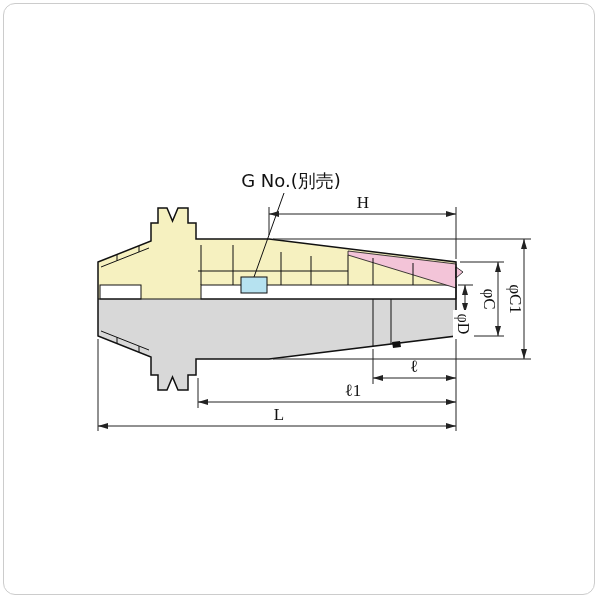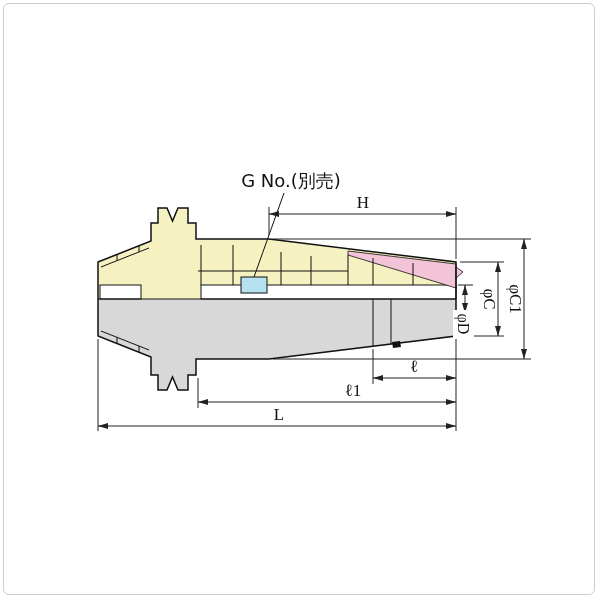--- a/index.html
+++ b/index.html
@@ -1,19 +1,19 @@
 <!DOCTYPE html>
 <html><head>
 <meta charset="utf-8">
 <style>
   html,body{margin:0;padding:0;background:#ffffff;}
   body{width:600px;height:600px;overflow:hidden;font-family:"DejaVu Sans",sans-serif;}
   .frame{
     position:absolute;left:3px;top:3px;width:592px;height:592px;
-    border:1px solid #cccccc;border-radius:6px;background:#ffffff;box-sizing:border-box;
+    border:1px solid #cccccc;border-radius:12px;background:#ffffff;box-sizing:border-box;
   }
   svg{display:block;}
   .dim-text{
     font-family:"Liberation Serif","DejaVu Serif",serif;
     font-size:17px;fill:#111111;
   }
   .dim-text-small{
     font-family:"Liberation Serif","DejaVu Serif",serif;
     font-size:16px;fill:#111111;
   }

